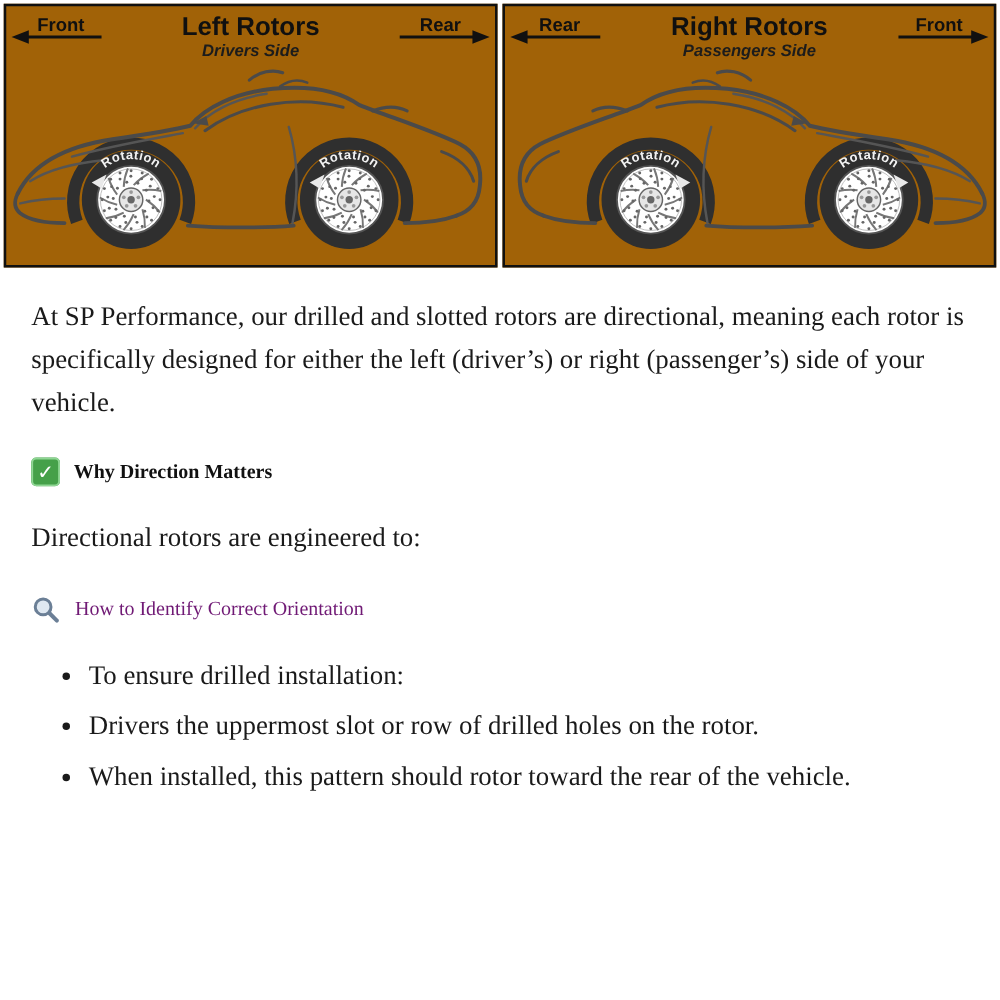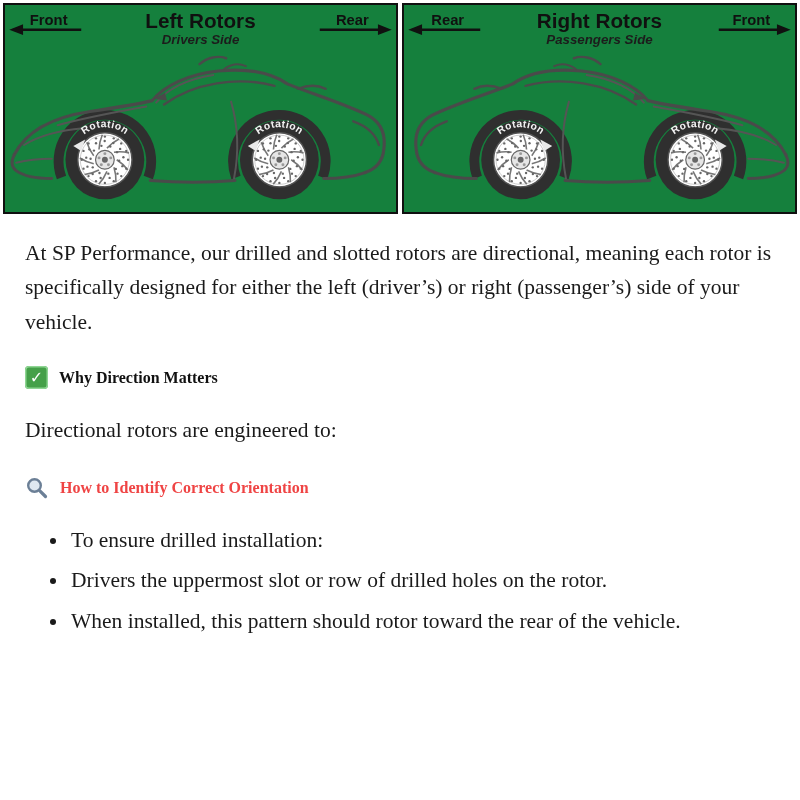--- a/index.html
+++ b/index.html
@@ -1,37 +1,37 @@
 <!DOCTYPE html>
 <html><head>
 <meta charset="utf-8">
 <style>
   html,body{margin:0;padding:0;background:#fff;}
   body{width:800px;font-family:"Liberation Serif",serif;color:#1a1a1a;}
 
   
   .diagram-row{display:flex;gap:4px;padding:3px 3px 0 3px;}
-  .panel{flex:1;border:2.5px solid #101010;height:207px;background:#15803d;}
+  .panel{flex:1;border:2.5px solid #101010;height:207px;background:#a16207;}
   .panel svg{width:100%;height:100%;display:block;}
 
   .dir-label{font-family:"Liberation Sans",sans-serif;font-weight:bold;font-size:15px;text-anchor:middle;fill:#101010;}
   .dir-line{stroke:#101010;stroke-width:2.5px;}
   .dir-arrow{fill:#101010;}
   .panel-title{font-family:"Liberation Sans",sans-serif;font-weight:bold;font-size:21px;text-anchor:middle;fill:#101010;}
   .panel-subtitle{font-family:"Liberation Sans",sans-serif;font-weight:bold;font-style:italic;font-size:13.5px;text-anchor:middle;fill:#1c1c1c;}
   .rot-text{font-family:"Liberation Sans",sans-serif;font-weight:bold;font-size:10.5px;fill:#f2f2f2;text-anchor:middle;letter-spacing:.4px;}
   .rot-arrow{fill:#e9e9e9;}
   .rot-arc{fill:none;stroke:none;}
 
   
   .article{padding:12px 25px 28px 25px;max-width:762px;font-size:21.5px;line-height:1.6;}
   .intro{margin:10px 0 10px 0;}
   .heading{display:flex;align-items:center;gap:11px;font-size:16px;margin:26px 0 22px 0;}
   .heading.bold{font-weight:bold;color:#111;}
-  .heading.normal{font-weight:bold;color:#ef4444;}
+  .heading.normal{font-weight:normal;color:#701a75;}
   .lead{margin:0 0 28px 0;}
   ul{margin:4px 0 26px 0;padding-left:44px;}
   li{margin:6px 0;padding-left:2px;}
   .check-icon{width:23px;height:23px;background:#45a049;border-radius:4px;display:inline-flex;align-items:center;justify-content:center;flex:0 0 auto;box-shadow:inset 0 0 0 1.5px #8fd694;}
   .check-icon::before{content:"\2713";color:#fff;font-family:"DejaVu Sans",sans-serif;font-weight:bold;font-size:16px;line-height:1;}
   .mag-icon{display:inline-flex;flex:0 0 auto;}
 </style>
 </head>
 <body>
 

